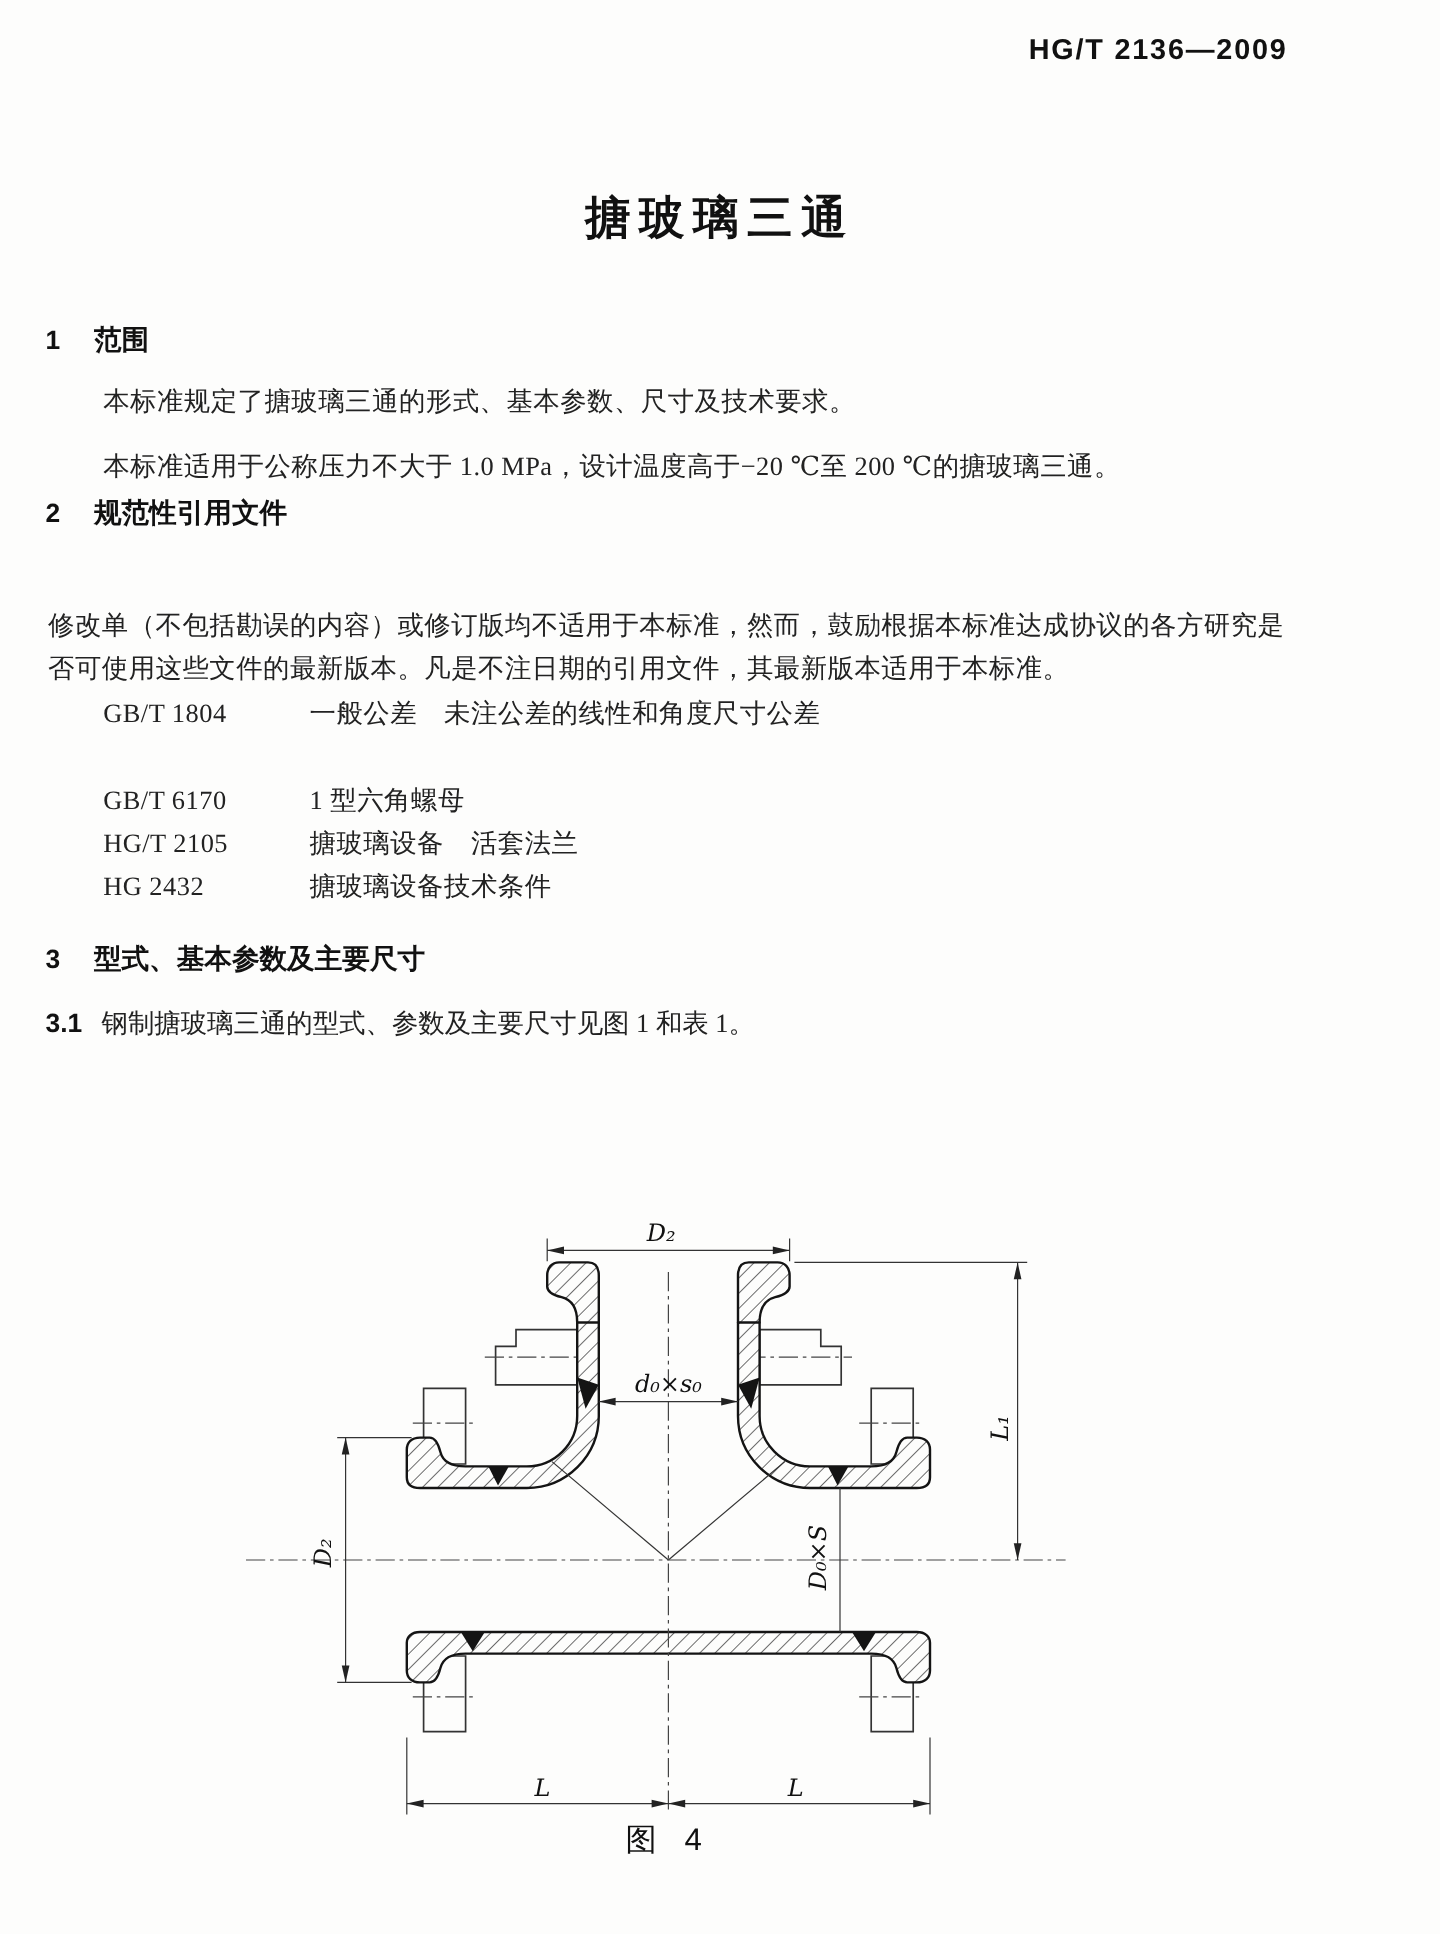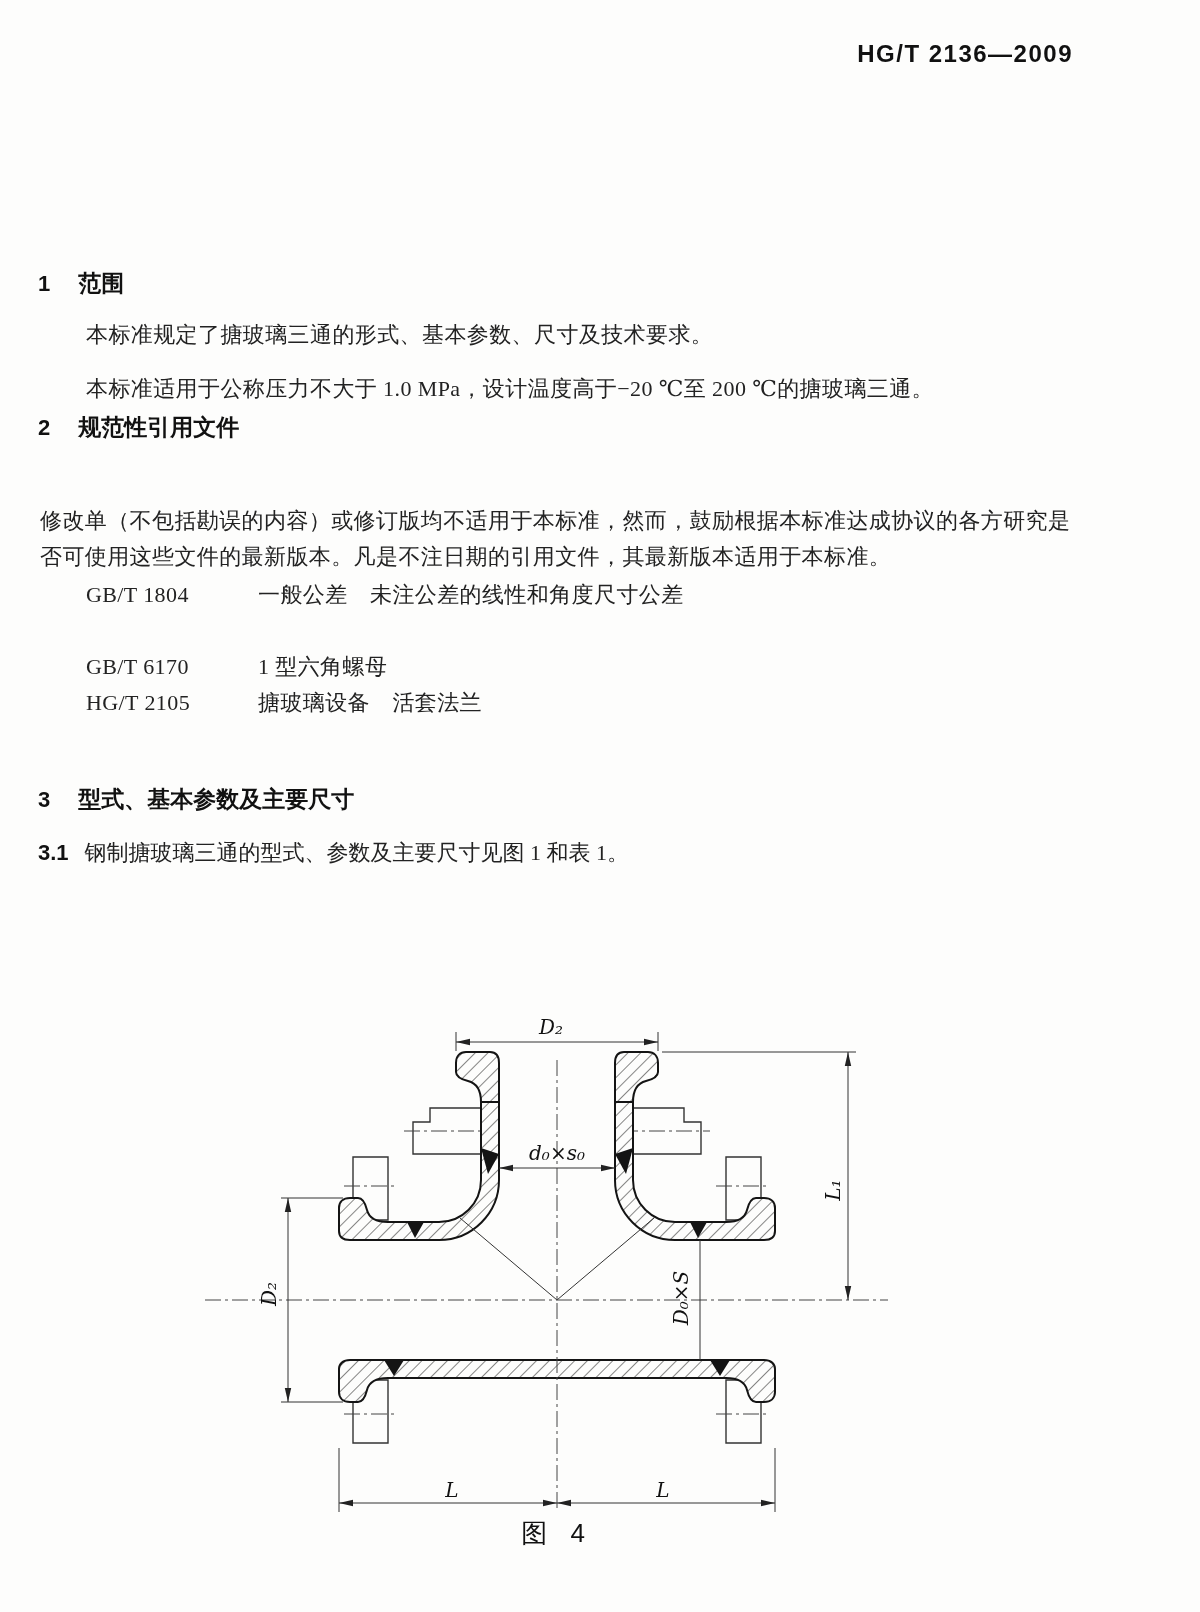--- a/index.html
+++ b/index.html
@@ -45,22 +45,23 @@
   .arrow{fill:#222; stroke:none;}
   .weld{fill:#141414; stroke:none;}
   .dim{font-family:"DejaVu Serif","Liberation Serif",serif; font-style:italic;
        font-size:20px; fill:#111;}
 </style>
 </head>
 <body>
 
 <div class="page">
 
-  <div class="abs hdr" style="top:40px; right:127px;">HG/T 2136—2009</div>
-
+  <div class="abs hdr" style="top:28px; right:127px;">HG/T 2136—2009</div>
+
+  <div class="abs doc-title" style="top:156px; left:0;">搪玻璃三通</div>
 
   <div class="abs h2" style="left:38px; top:268px;">
     <span class="num">1</span><span>范围</span>
   </div>
   <div class="abs body-line indent" style="left:40px; top:320px;">本标准规定了搪玻璃三通的形式、基本参数、尺寸及技术要求。</div>
   <div class="abs body-line indent" style="left:40px; top:362px;margin-top:12px;">本标准适用于公称压力不大于 1.0 MPa，设计温度高于−20 ℃至 200 ℃的搪玻璃三通。</div>
 
   <div class="abs h2" style="left:38px; top:412px;">
     <span class="num">2</span><span>规范性引用文件</span>
   </div>
@@ -68,20 +69,23 @@
   <div class="abs body-line" style="left:40px; top:542px;">否可使用这些文件的最新版本。凡是不注日期的引用文件，其最新版本适用于本标准。</div>
 
   <div class="abs ref-line" style="left:86px; top:580px;">
     <span class="ref-code">GB/T 1804</span><span>一般公差　未注公差的线性和角度尺寸公差</span>
   </div>
   <div class="abs ref-line" style="left:86px; top:652px;">
     <span class="ref-code">GB/T 6170</span><span>1 型六角螺母</span>
   </div>
   <div class="abs ref-line" style="left:86px; top:688px;">
     <span class="ref-code">HG/T 2105</span><span>搪玻璃设备　活套法兰</span>
+  </div>
+  <div class="abs ref-line" style="left:86px; top:724px;">
+    <span class="ref-code">HG 2432</span><span>搪玻璃设备技术条件</span>
   </div>
 
   <div class="abs h2" style="left:38px; top:784px;">
     <span class="num">3</span><span>型式、基本参数及主要尺寸</span>
   </div>
   <div class="abs clause" style="left:38px; top:838px;">
     <span class="num">3.1</span><span>钢制搪玻璃三通的型式、参数及主要尺寸见图 1 和表 1。</span>
   </div>
 
   <svg width="1200" height="1612" viewBox="0 0 1200 1612">

